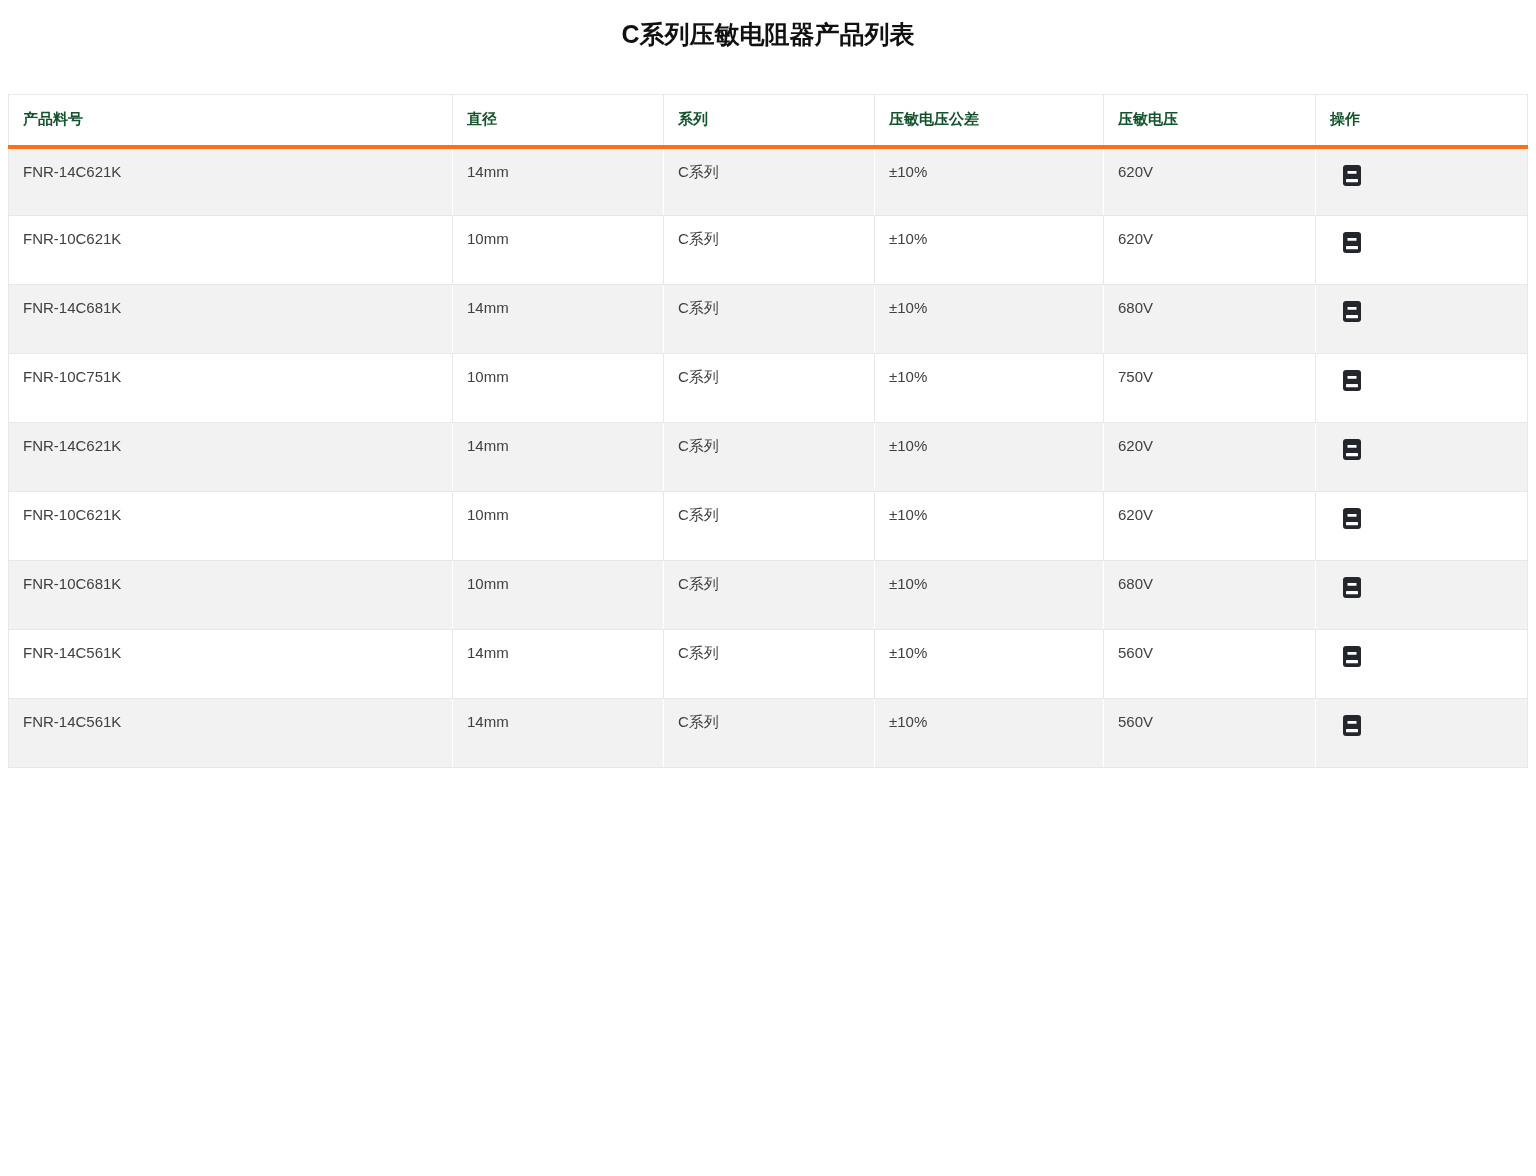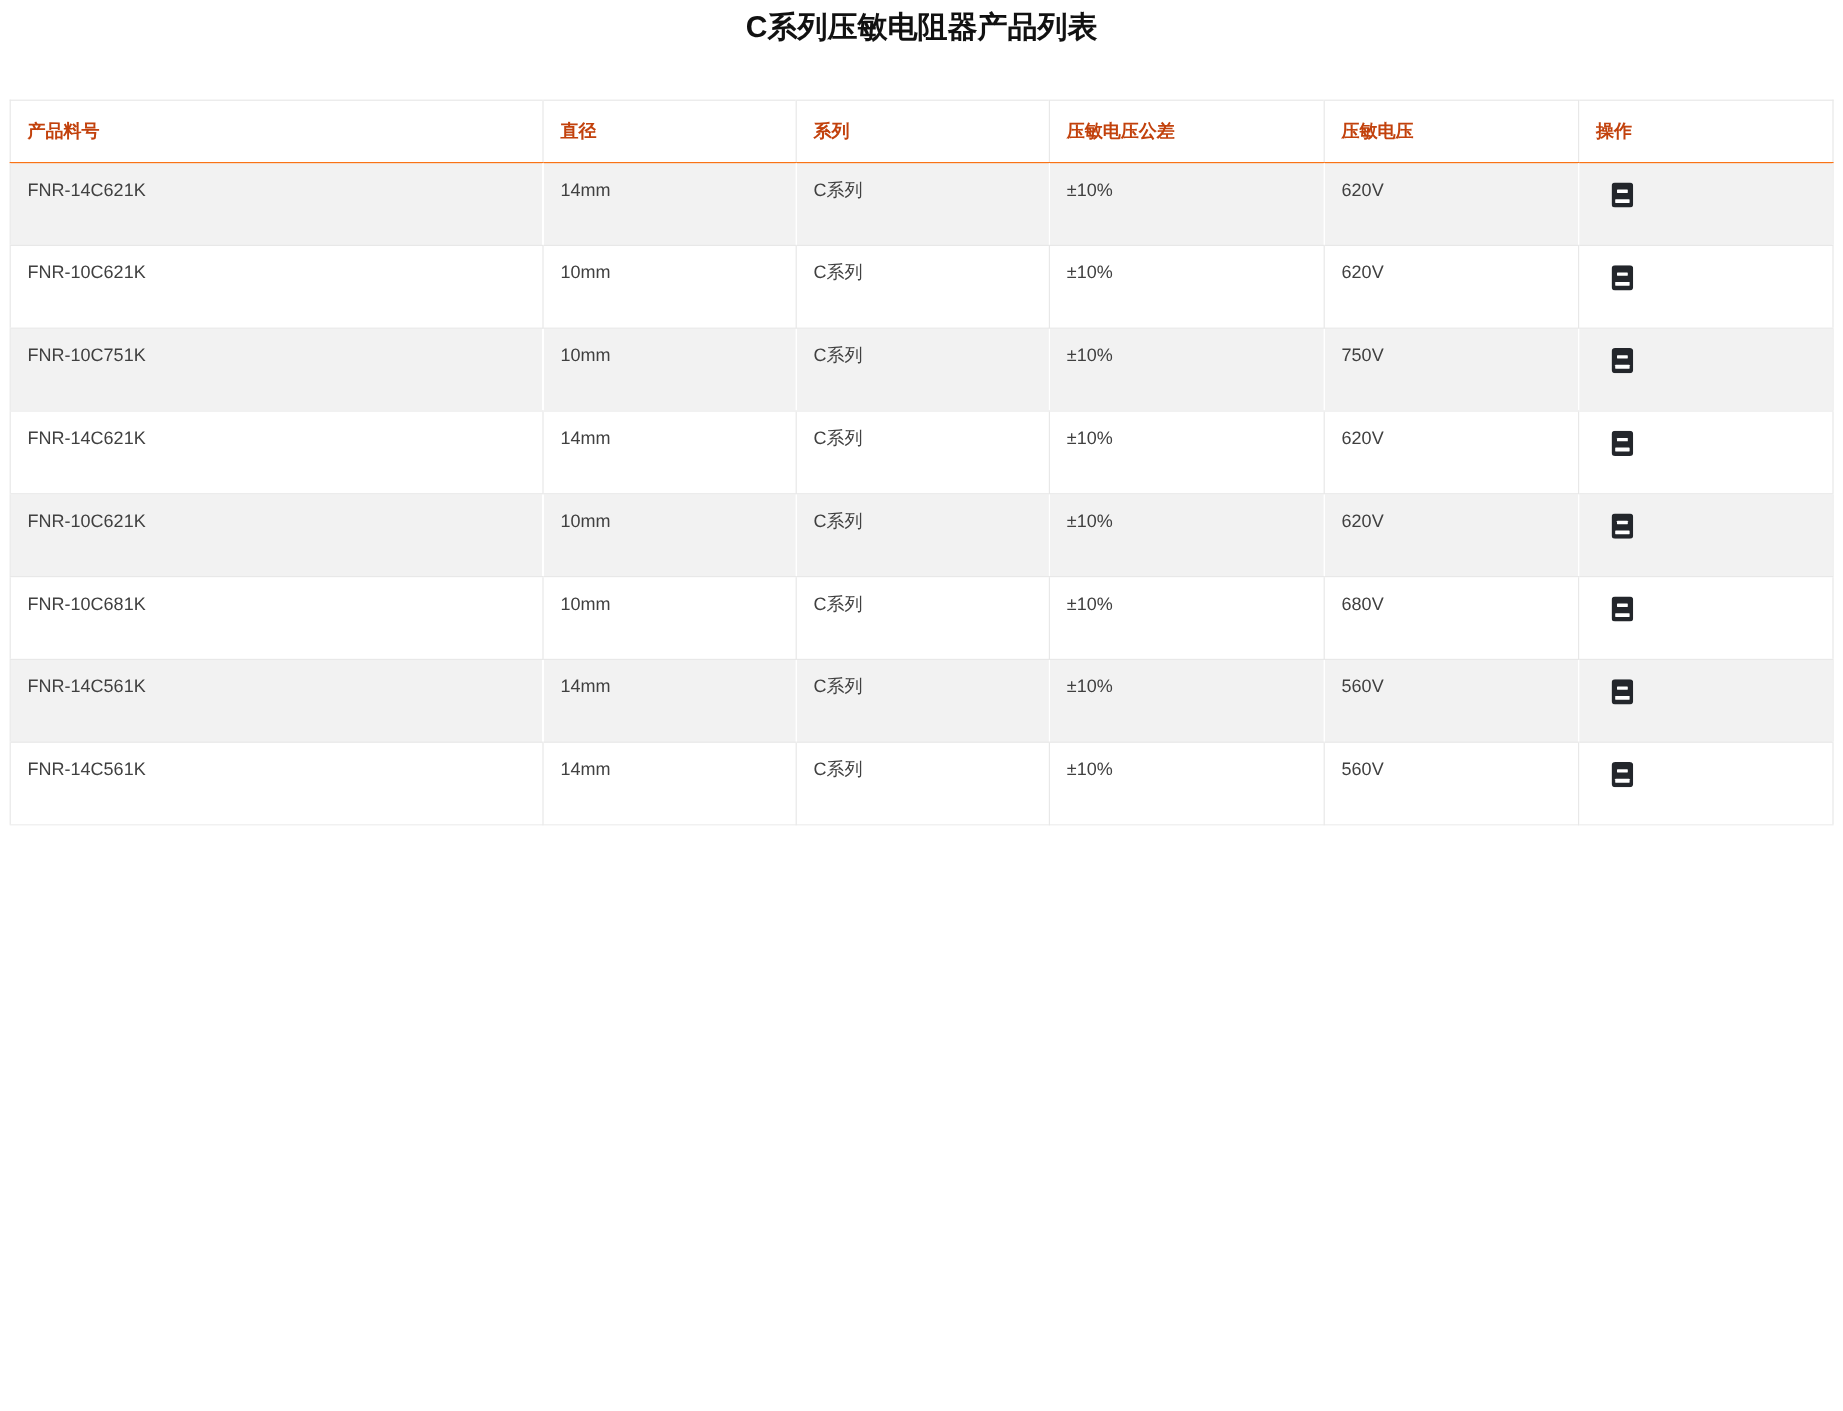--- a/index.html
+++ b/index.html
@@ -3,45 +3,45 @@
 <meta charset="utf-8">
 <style>
   * { box-sizing: border-box; }
   html, body { margin: 0; padding: 0; background: #fff; }
   body {
     width: 1536px;
     font-family: "Liberation Sans", "DejaVu Sans", sans-serif;
     color: #404040;
   }
   .page-title {
-    margin: 8px 0 0 0;
+    margin: 19px 0 0 0;
     text-align: center;
     font-size: 25px;
     line-height: 30px;
     font-weight: bold;
     color: #111;
   }
   .table-wrap { margin: 45px 8px 0 8px; }
   table.product-table {
     width: 100%;
     border-collapse: collapse;
     table-layout: fixed;
     border: 1px solid #e8e8e8;
   }
   thead th {
     height: 52px;
     padding: 0 14px;
     text-align: left;
     vertical-align: middle;
     font-size: 15px;
     font-weight: bold;
-    color: #c2410c;
+    color: #14532d;
     background: #fff;
     border-right: 1px solid #e8e8e8;
-    border-bottom: 1px solid #f97316;
+    border-bottom: 4px solid #f97316;
     white-space: nowrap;
   }
   tbody td {
     height: 69px;
     padding: 13px 14px 0 14px;
     vertical-align: top;
     font-size: 15px;
     line-height: 20px;
     color: #404040;
     border-right: 1px solid #e8e8e8;
@@ -115,20 +115,36 @@
       <button class="action-btn" type="button">
         <svg width="18" height="21" viewBox="0 0 18 21" xmlns="http://www.w3.org/2000/svg">
           <rect x="0" y="0" width="18" height="21" rx="3" fill="#23262b"></rect>
           <rect x="4.5" y="6" width="9" height="2.8" rx="0.4" fill="#ffffff"></rect>
           <rect x="3" y="14" width="12" height="3.2" rx="0.4" fill="#ffffff"></rect>
         </svg>
       </button>
     </td>
   </tr>
         <tr>
+    <td>FNR-14C681K</td>
+    <td>14mm</td>
+    <td>C系列</td>
+    <td>±10%</td>
+    <td>680V</td>
+    <td>
+      <button class="action-btn" type="button">
+        <svg width="18" height="21" viewBox="0 0 18 21" xmlns="http://www.w3.org/2000/svg">
+          <rect x="0" y="0" width="18" height="21" rx="3" fill="#23262b"></rect>
+          <rect x="4.5" y="6" width="9" height="2.8" rx="0.4" fill="#ffffff"></rect>
+          <rect x="3" y="14" width="12" height="3.2" rx="0.4" fill="#ffffff"></rect>
+        </svg>
+      </button>
+    </td>
+  </tr>
+        <tr>
     <td>FNR-10C751K</td>
     <td>10mm</td>
     <td>C系列</td>
     <td>±10%</td>
     <td>750V</td>
     <td>
       <button class="action-btn" type="button">
         <svg width="18" height="21" viewBox="0 0 18 21" xmlns="http://www.w3.org/2000/svg">
           <rect x="0" y="0" width="18" height="21" rx="3" fill="#23262b"></rect>
           <rect x="4.5" y="6" width="9" height="2.8" rx="0.4" fill="#ffffff"></rect>

